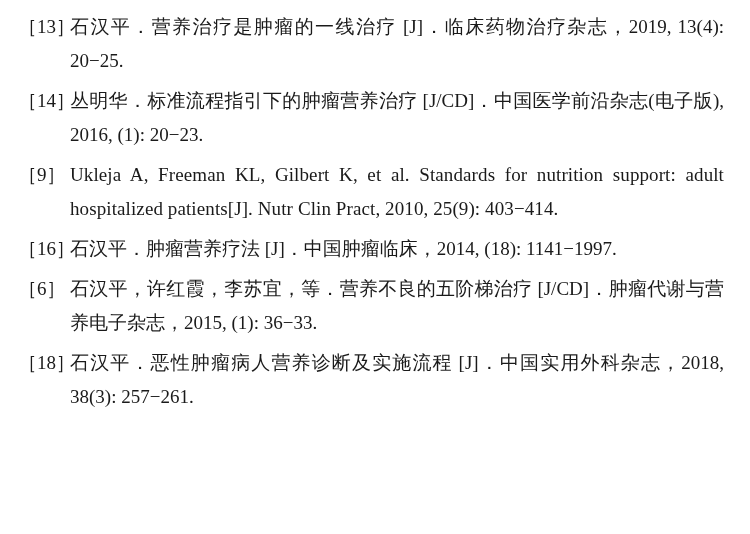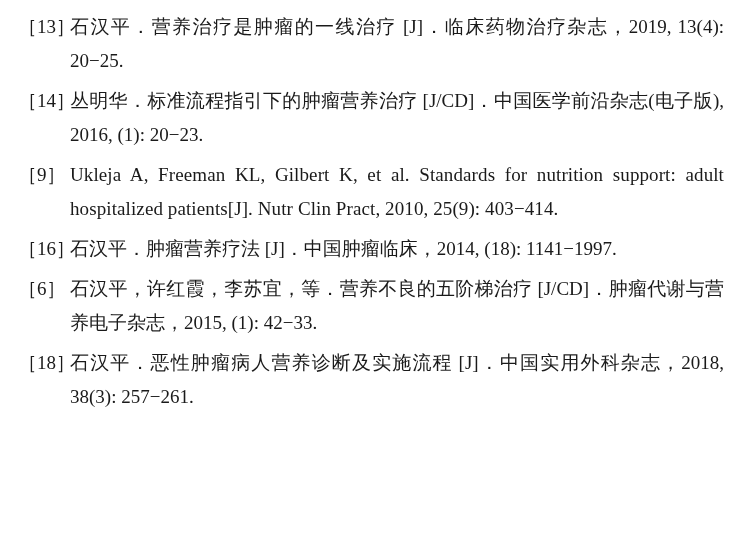--- a/index.html
+++ b/index.html
@@ -63,21 +63,21 @@
     <span class="ref-body latin">Ukleja A, Freeman KL, Gilbert K, et al. Standards for nutrition support: adult hospitalized patients[J]. Nutr Clin Pract, 2010, 25(9): 403−414.</span>
   </div>
 
   <div class="ref-entry">
     <span class="ref-marker">［16］</span>
     <span class="ref-body">石汉平．肿瘤营养疗法 [J]．中国肿瘤临床，2014, (18): 1141−1997.</span>
   </div>
 
   <div class="ref-entry">
     <span class="ref-marker">［6］</span>
-    <span class="ref-body">石汉平，许红霞，李苏宜，等．营养不良的五阶梯治疗 [J/CD]．肿瘤代谢与营养电子杂志，2015, (1): 42−33.</span>
+    <span class="ref-body">石汉平，许红霞，李苏宜，等．营养不良的五阶梯治疗 [J/CD]．肿瘤代谢与营养电子杂志，2015, (1): 36−33.</span>
   </div>
 
   <div class="ref-entry">
     <span class="ref-marker">［18］</span>
     <span class="ref-body">石汉平．恶性肿瘤病人营养诊断及实施流程 [J]．中国实用外科杂志，2018, 38(3): 257−261.</span>
   </div>
 
 </div>
 
 </body></html>

